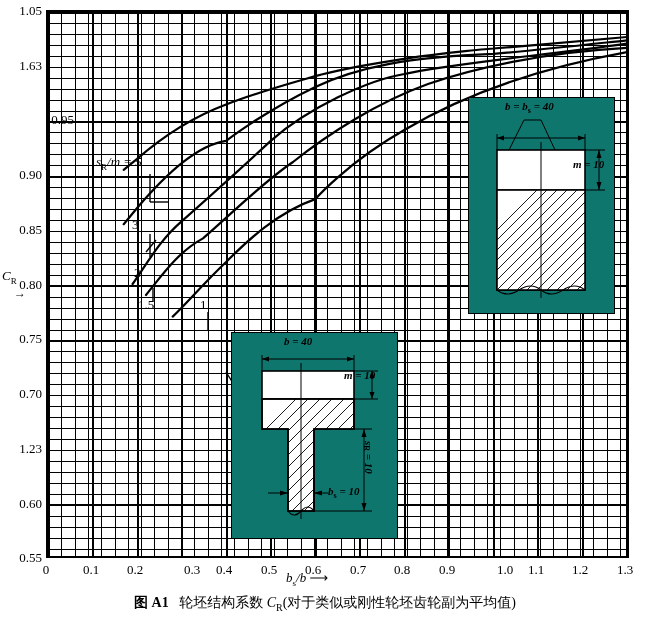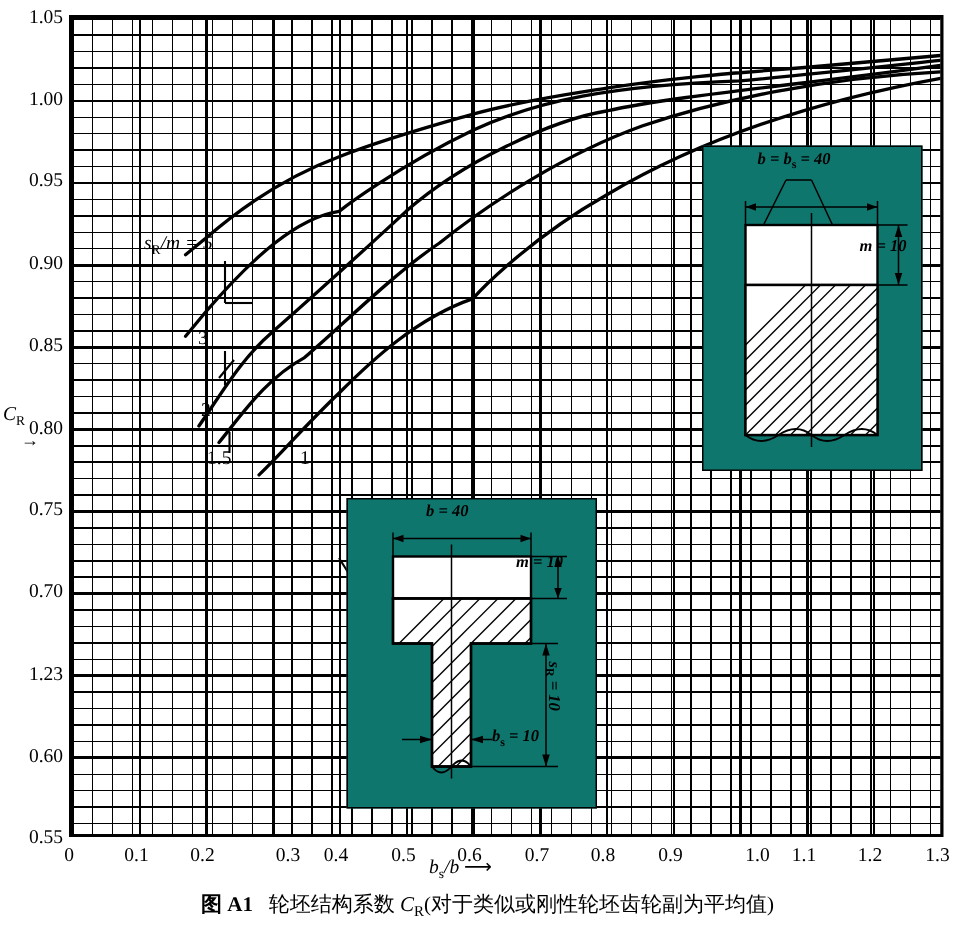--- a/index.html
+++ b/index.html
@@ -229,22 +229,22 @@
       <div class="inset-lbl vert" style="left:130px;top:108px;">
         <span>s</span><sub>R</sub><span> = 10</span>
       </div>
       <div class="inset-lbl" style="left:96px;top:152px;">
         <span>b</span><sub>s</sub><span> = 10</span>
       </div>
     </div>
   </div>
 
   <div class="ylab" style="left:0px;top:4px;"><span>1.05</span></div>
-  <div class="ylab" style="left:0px;top:59px;"><span>1.00</span></div>
-  <div class="ylab" style="left:0px;top:113px;"><span>0.95</span></div>
+  <div class="ylab" style="left:0px;top:59px;"><span>1.63</span></div>
+  <div class="ylab" style="left:0px;top:113px;padding-left:32px;"><span>0.95</span></div>
   <div class="ylab" style="left:0px;top:168px;"><span>0.90</span></div>
   <div class="ylab" style="left:0px;top:223px;"><span>0.85</span></div>
   <div class="ylab" style="left:0px;top:278px;"><span>0.80</span></div>
   <div class="ylab" style="left:0px;top:332px;"><span>0.75</span></div>
   <div class="ylab" style="left:0px;top:387px;"><span>0.70</span></div>
   <div class="ylab" style="left:0px;top:442px;"><span>1.23</span></div>
   <div class="ylab" style="left:0px;top:497px;"><span>0.60</span></div>
   <div class="ylab" style="left:0px;top:551px;"><span>0.55</span></div>
 
   <div class="xlab" style="left:31px;top:563px;"><span>0</span></div>

